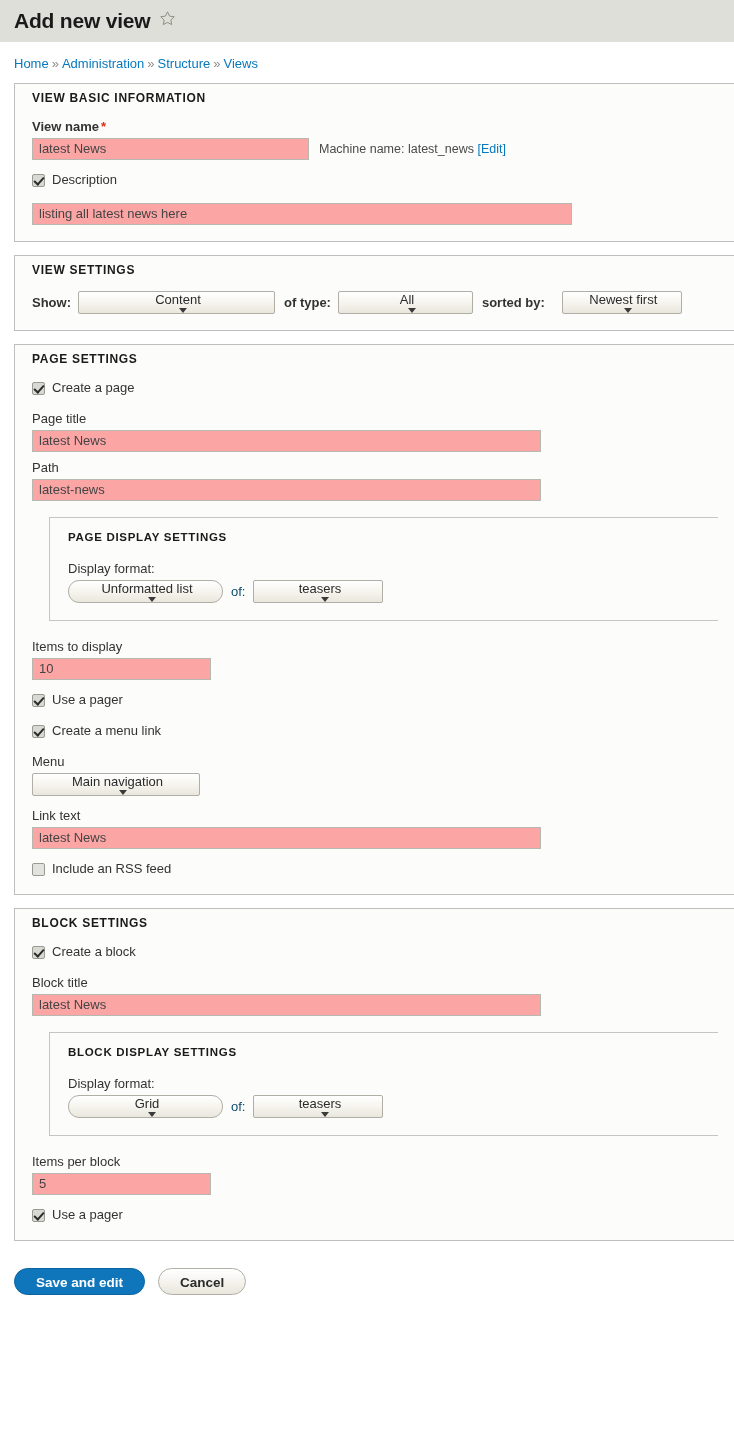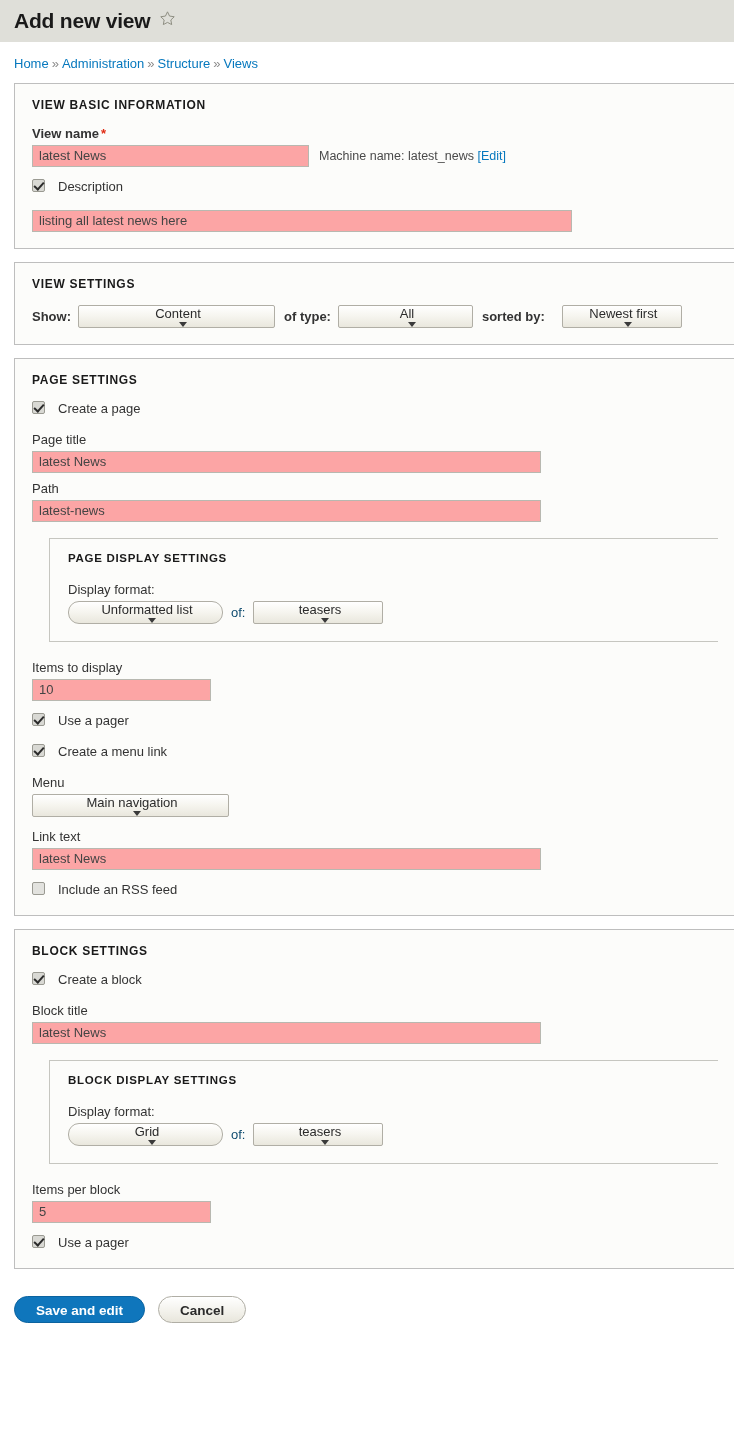--- a/index.html
+++ b/index.html
@@ -59,21 +59,21 @@
   .form-wrap {
     padding-left: 14px;
   }
 
   
   .panel {
     background: #fcfcfa;
     border: 1px solid #bebebe;
     border-right: none;
     margin-bottom: 13px;
-    padding: 14px 16px 16px 17px;
+    padding: 7px 16px 16px 17px;
     box-sizing: border-box;
     position: relative;
   }
   .panel-legend {
     font-size: 12px;
     font-weight: bold;
     letter-spacing: 0.7px;
     color: #1a1a1a;
     text-transform: uppercase;
     margin-bottom: 14px;
@@ -153,21 +153,21 @@
     width: 0; height: 0;
     border-left: 4.5px solid transparent;
     border-right: 4.5px solid transparent;
     border-top: 5.5px solid #3a3a3a;
   }
   .sel-show    { width: 197px; }
   .sel-type    { width: 135px; }
   .sel-sort    { width: 120px; margin-left: 10px; }
   .sel-format  { width: 155px; border-radius: 11px; }
   .sel-of      { width: 130px; }
-  .sel-menu    { width: 197px; }
+  .sel-menu    { width: 168px; }
 
   .inline-row {
     display: flex;
     align-items: center;
     gap: 0;
     flex-wrap: nowrap;
   }
   .inline-row .lbl {
     font-weight: bold;
     font-size: 13px;
@@ -179,23 +179,22 @@
   }
   .of-lbl {
     margin: 0 8px;
     font-size: 13px;
     color: #0c4a6e;
   }
 
   
   .chk-row {
     display: flex;
-    align-items: flex-start;
+    align-items: flex-end;
     margin: 0 0 2px 0;
-    gap: 6px;
   }
   .chk {
     width: 13px;
     height: 13px;
     box-sizing: border-box;
     border: 1px solid #9a9a92;
     background: #d9d9d4;
     border-radius: 2px;
     position: relative;
     flex: 0 0 auto;

